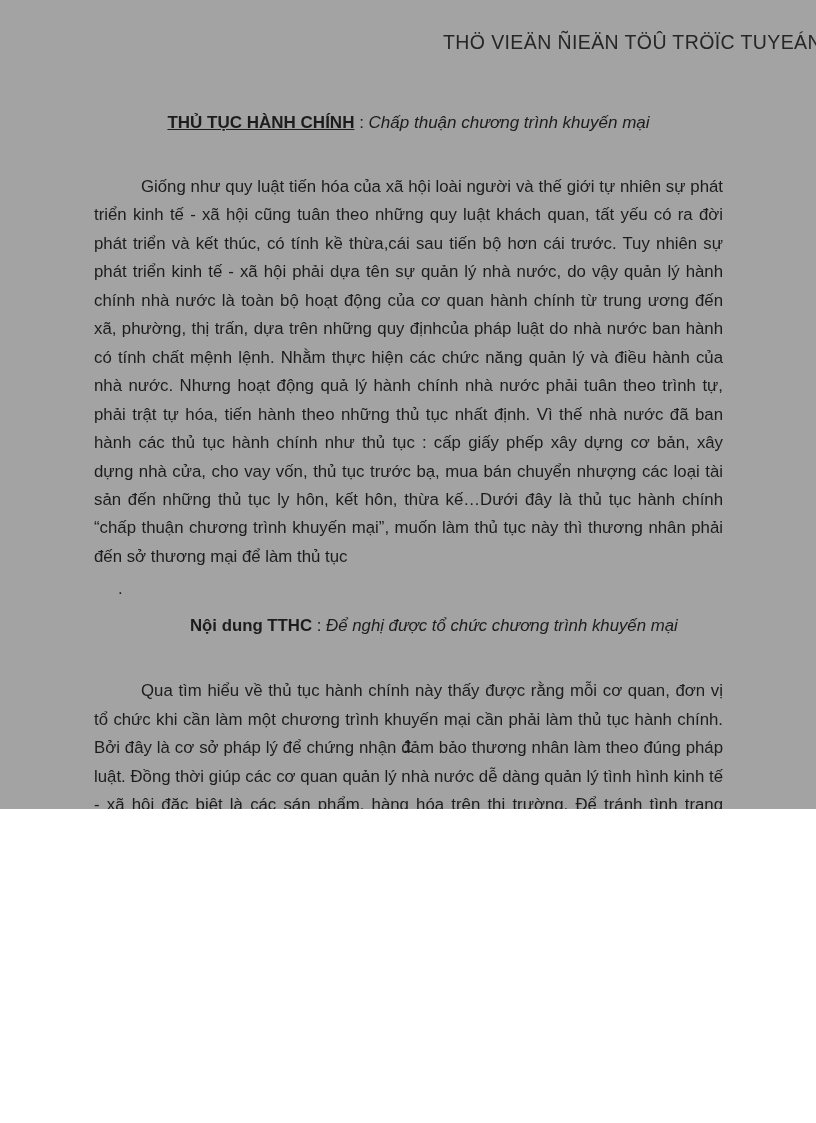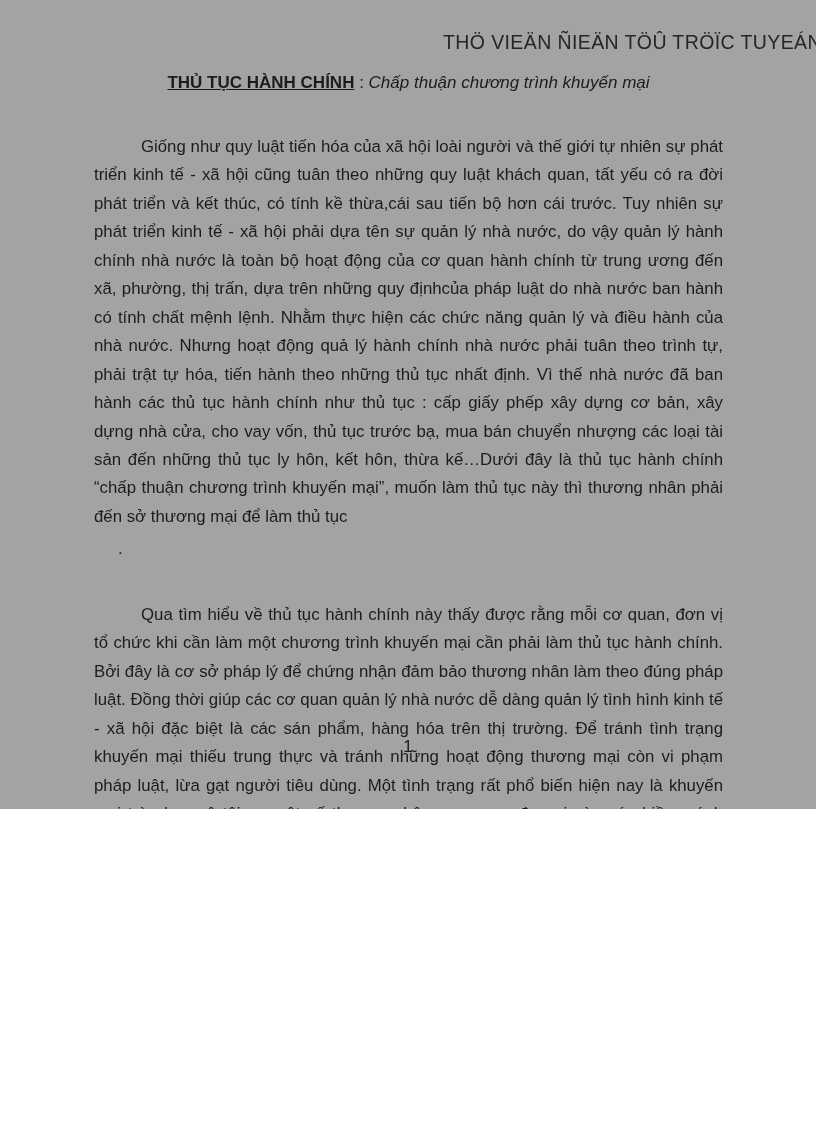--- a/index.html
+++ b/index.html
@@ -19,21 +19,21 @@
     font-size: 19.5px;
     letter-spacing: 0.4px;
     white-space: nowrap;
     color: #262626;
   }
   .content {
     position: absolute;
     left: 90px;
     right: 89px;
     top: 0;
-    padding-top: 72px;
+    padding-top: 112px;
   }
   .title-line {
     text-align: center;
     font-size: 17px;
     line-height: 22px;
   }
   .title-label { font-weight: bold; text-decoration: underline; }
   .title-sep { font-weight: normal; }
   .title-value { font-style: italic; }
   .para {
@@ -80,20 +80,23 @@
 
     <div class="title-line">
       <span class="title-label">THỦ TỤC HÀNH CHÍNH</span><span class="title-sep"> : </span><span class="title-value">Chấp thuận chương trình khuyến mại</span>
     </div>
 
     <p class="para p1">Giống như quy luật tiến hóa của xã hội loài người và thế giới tự nhiên sự phát triển kinh tế - xã hội cũng tuân theo những quy luật khách quan, tất yếu có ra đời phát triển và kết thúc, có tính kề thừa,cái sau tiến bộ hơn cái trước. Tuy nhiên sự phát triển kinh tế - xã hội phải dựa tên sự quản lý nhà nước, do vậy quản lý hành chính nhà nước là toàn bộ hoạt động của cơ quan hành chính từ trung ương đến xã, phường, thị trấn, dựa trên những quy địnhcủa pháp luật do nhà nước ban hành có tính chất mệnh lệnh. Nhằm thực hiện các chức năng quản lý và điều hành của nhà nước. Nhưng hoạt động quả lý hành chính nhà nước phải tuân theo trình tự, phải trật tự hóa, tiến hành theo những thủ tục nhất định. Vì thế nhà nước đã ban hành các thủ tục hành chính như thủ tục : cấp giấy phếp xây dựng cơ bản, xây dựng nhà cửa, cho vay vốn, thủ tục trước bạ, mua bán chuyển nhượng các loại tài sản đến những thủ tục ly hôn, kết hôn, thừa kế…Dưới đây là thủ tục hành chính “chấp thuận chương trình khuyến mại”, muốn làm thủ tục này thì thương nhân phải đến sở thương mại để làm thủ tục</p>
 
     <p class="dot-line">.</p>
 
     <div class="tthc-block">
+      <div>
+        <span class="tthc-label">Nội dung TTHC</span><span> : </span><span class="tthc-value">Để nghị được tổ chức chương trình khuyến mại</span>
+      </div>
     </div>
 
     <p class="para p2">Qua tìm hiểu về thủ tục hành chính này thấy được rằng mỗi cơ quan, đơn vị tổ chức khi cần làm một chương trình khuyến mại cần phải làm thủ tục hành chính. Bởi đây là cơ sở pháp lý để chứng nhận đảm bảo thương nhân làm theo đúng pháp luật. Đồng thời giúp các cơ quan quản lý nhà nước dễ dàng quản lý tình hình kinh tế - xã hội đặc biệt là các sán phẩm, hàng hóa trên thị trường. Để tránh tình trạng khuyến mại thiếu trung thực và tránh những hoạt động thương mại còn vi phạm pháp luật, lừa gạt người tiêu dùng. Một tình trạng rất phổ biến hiện nay là khuyến mại tràn lan, vô tội vạ một số thương nhân, cơ quan, đơn vị  còn có nhiều mánh khóe trốn tránh luật và có nhiều “bánh vẽ du khách”.Nếu đi đường chúng ta hay gặp hàng loạt băng – rôn “sale off ”, nhiều nơi treo bảng giảm giá đến 70% - 80% từ năm này qua năm khác nhưng toàn khuyến mại hàng cũ kỹ, hư hỏng… Mục quảng cáo trên báo chí, ti vi cũng tràn ngập khuyến mại. Trong đó rất</p>
 
   </div>
 
   <div class="page-number">1</div>
 
 </div>
 

